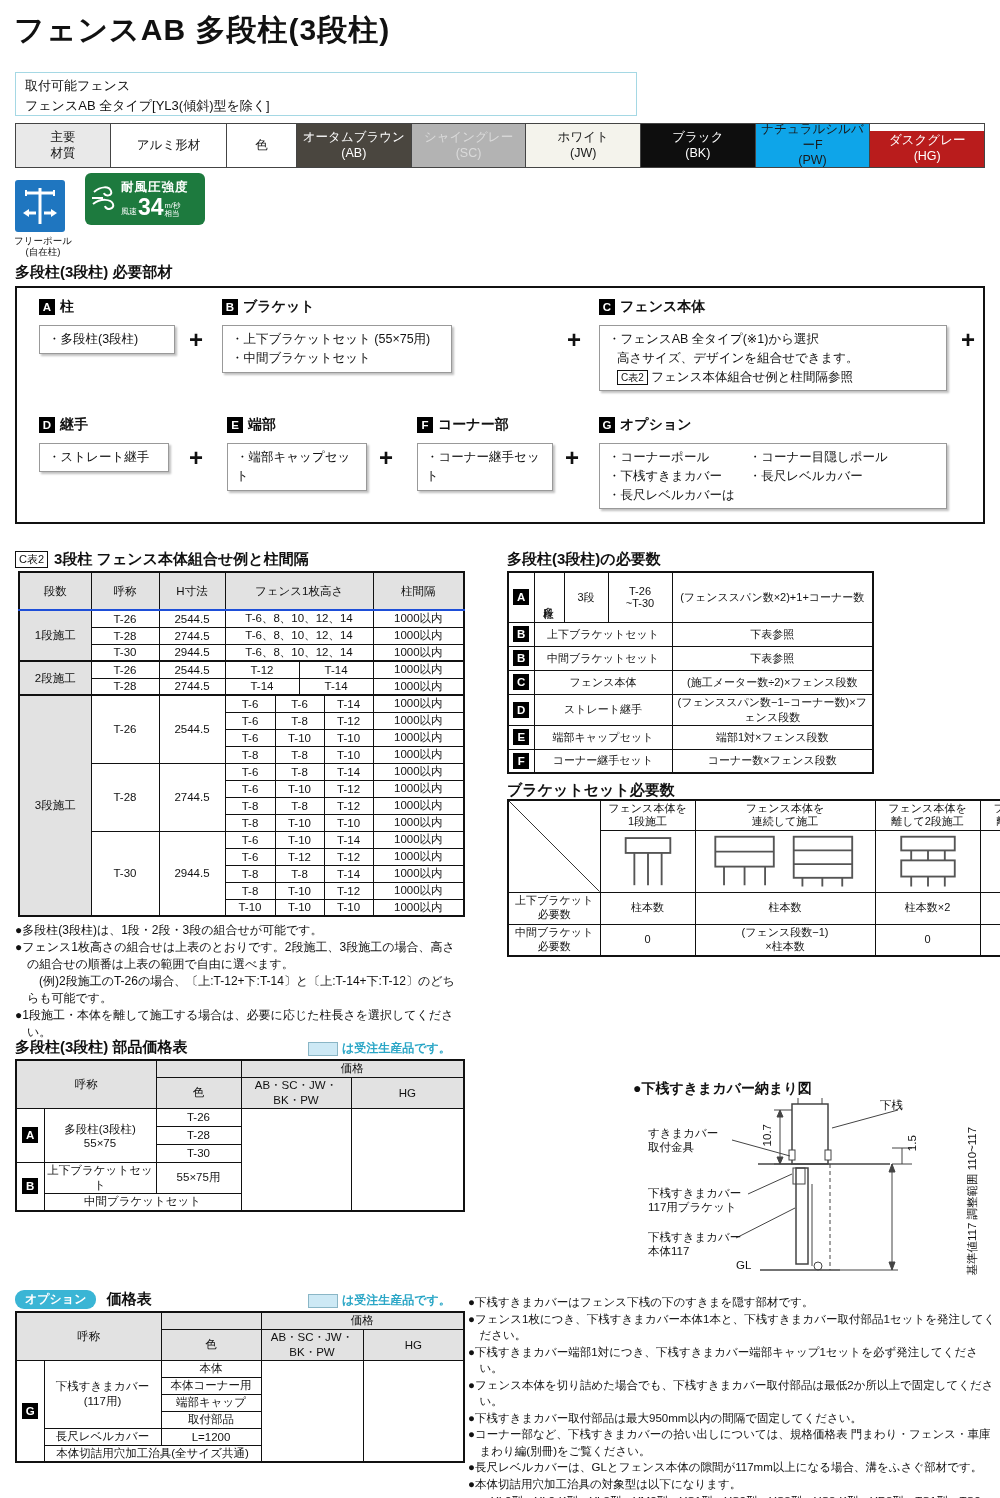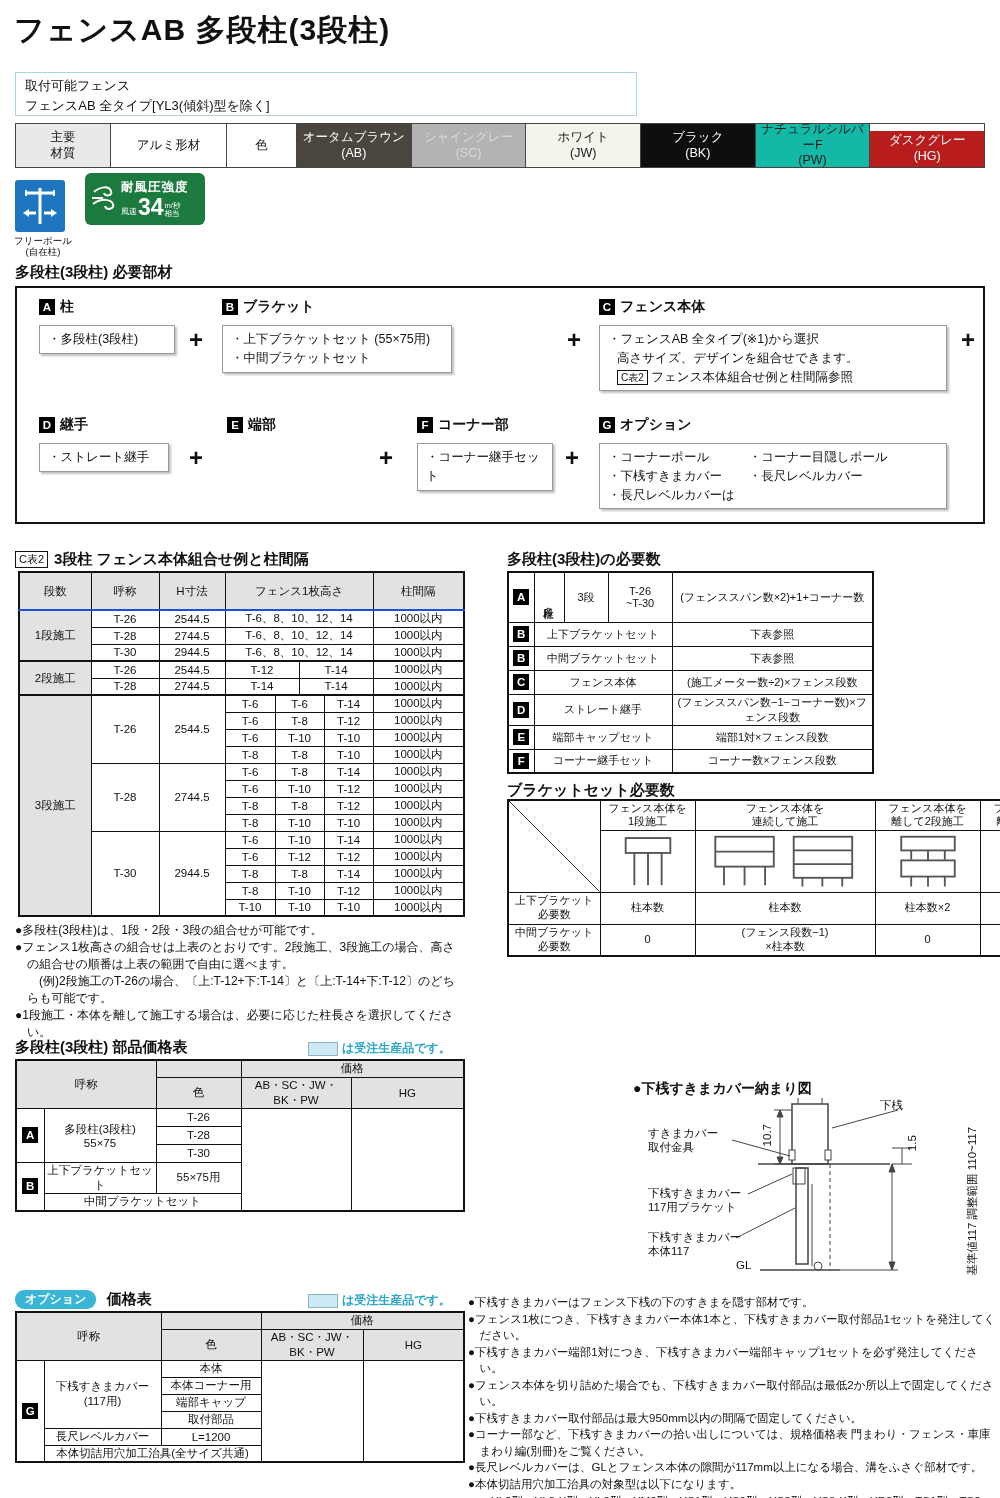--- a/index.html
+++ b/index.html
@@ -112,21 +112,21 @@
       </div>
     <div class="strip-cell swatch" style="background: rgb(179, 179, 179); color: rgb(218, 218, 218);">
       <span><span class="nm">シャイングレー</span><span>(SC)</span></span>
       </div>
     <div class="strip-cell swatch" style="background: rgb(244, 243, 236); color: rgb(26, 26, 26);">
       <span><span class="nm">ホワイト</span><span>(JW)</span></span>
       </div>
     <div class="strip-cell swatch" style="background: rgb(14, 14, 14); color: rgb(255, 255, 255);">
       <span><span class="nm">ブラック</span><span>(BK)</span></span>
       </div>
-    <div class="strip-cell swatch" style="background: #14b8a6; color: rgb(26, 26, 26);">
+    <div class="strip-cell swatch" style="background: #0ea5e9; color: rgb(26, 26, 26);">
       <span><span class="nm">ナチュラルシルバーF</span><span>(PW)</span></span>
       </div>
     <div class="strip-cell swatch" style="background: #b91c1c; color: rgb(255, 255, 255); margin-top: 7px;">
       <span><span class="nm">ダスクグレー</span><span>(HG)</span></span>
       </div>
   </div>
 
   <div class="abs" id="freepole" style="background: rgb(31, 118, 192);">
     <svg width="40" height="42" viewBox="0 0 40 42">
       <line x1="20" y1="3" x2="20" y2="39" stroke="#fff" stroke-width="3"></line>
@@ -207,20 +207,21 @@
         </div>
       <div class="pbox" style="width:112px;">・ストレート継手</div>
     </div>
     <span class="plus" style="left:172px;top:156px;">+</span>
 
     <div class="pgroup" style="left:210px;top:128px;">
       <div class="pg-head">
           <span class="blet">E</span>
         <span>端部</span>
         </div>
+      <div class="pbox" style="width:122px;">・端部キャップセット</div>
     </div>
     <span class="plus" style="left:362px;top:156px;">+</span>
 
     <div class="pgroup" style="left:400px;top:128px;">
       <div class="pg-head">
           <span class="blet">F</span>
         <span>コーナー部</span>
         </div>
       <div class="pbox" style="width:118px;">・コーナー継手セット</div>
     </div>

